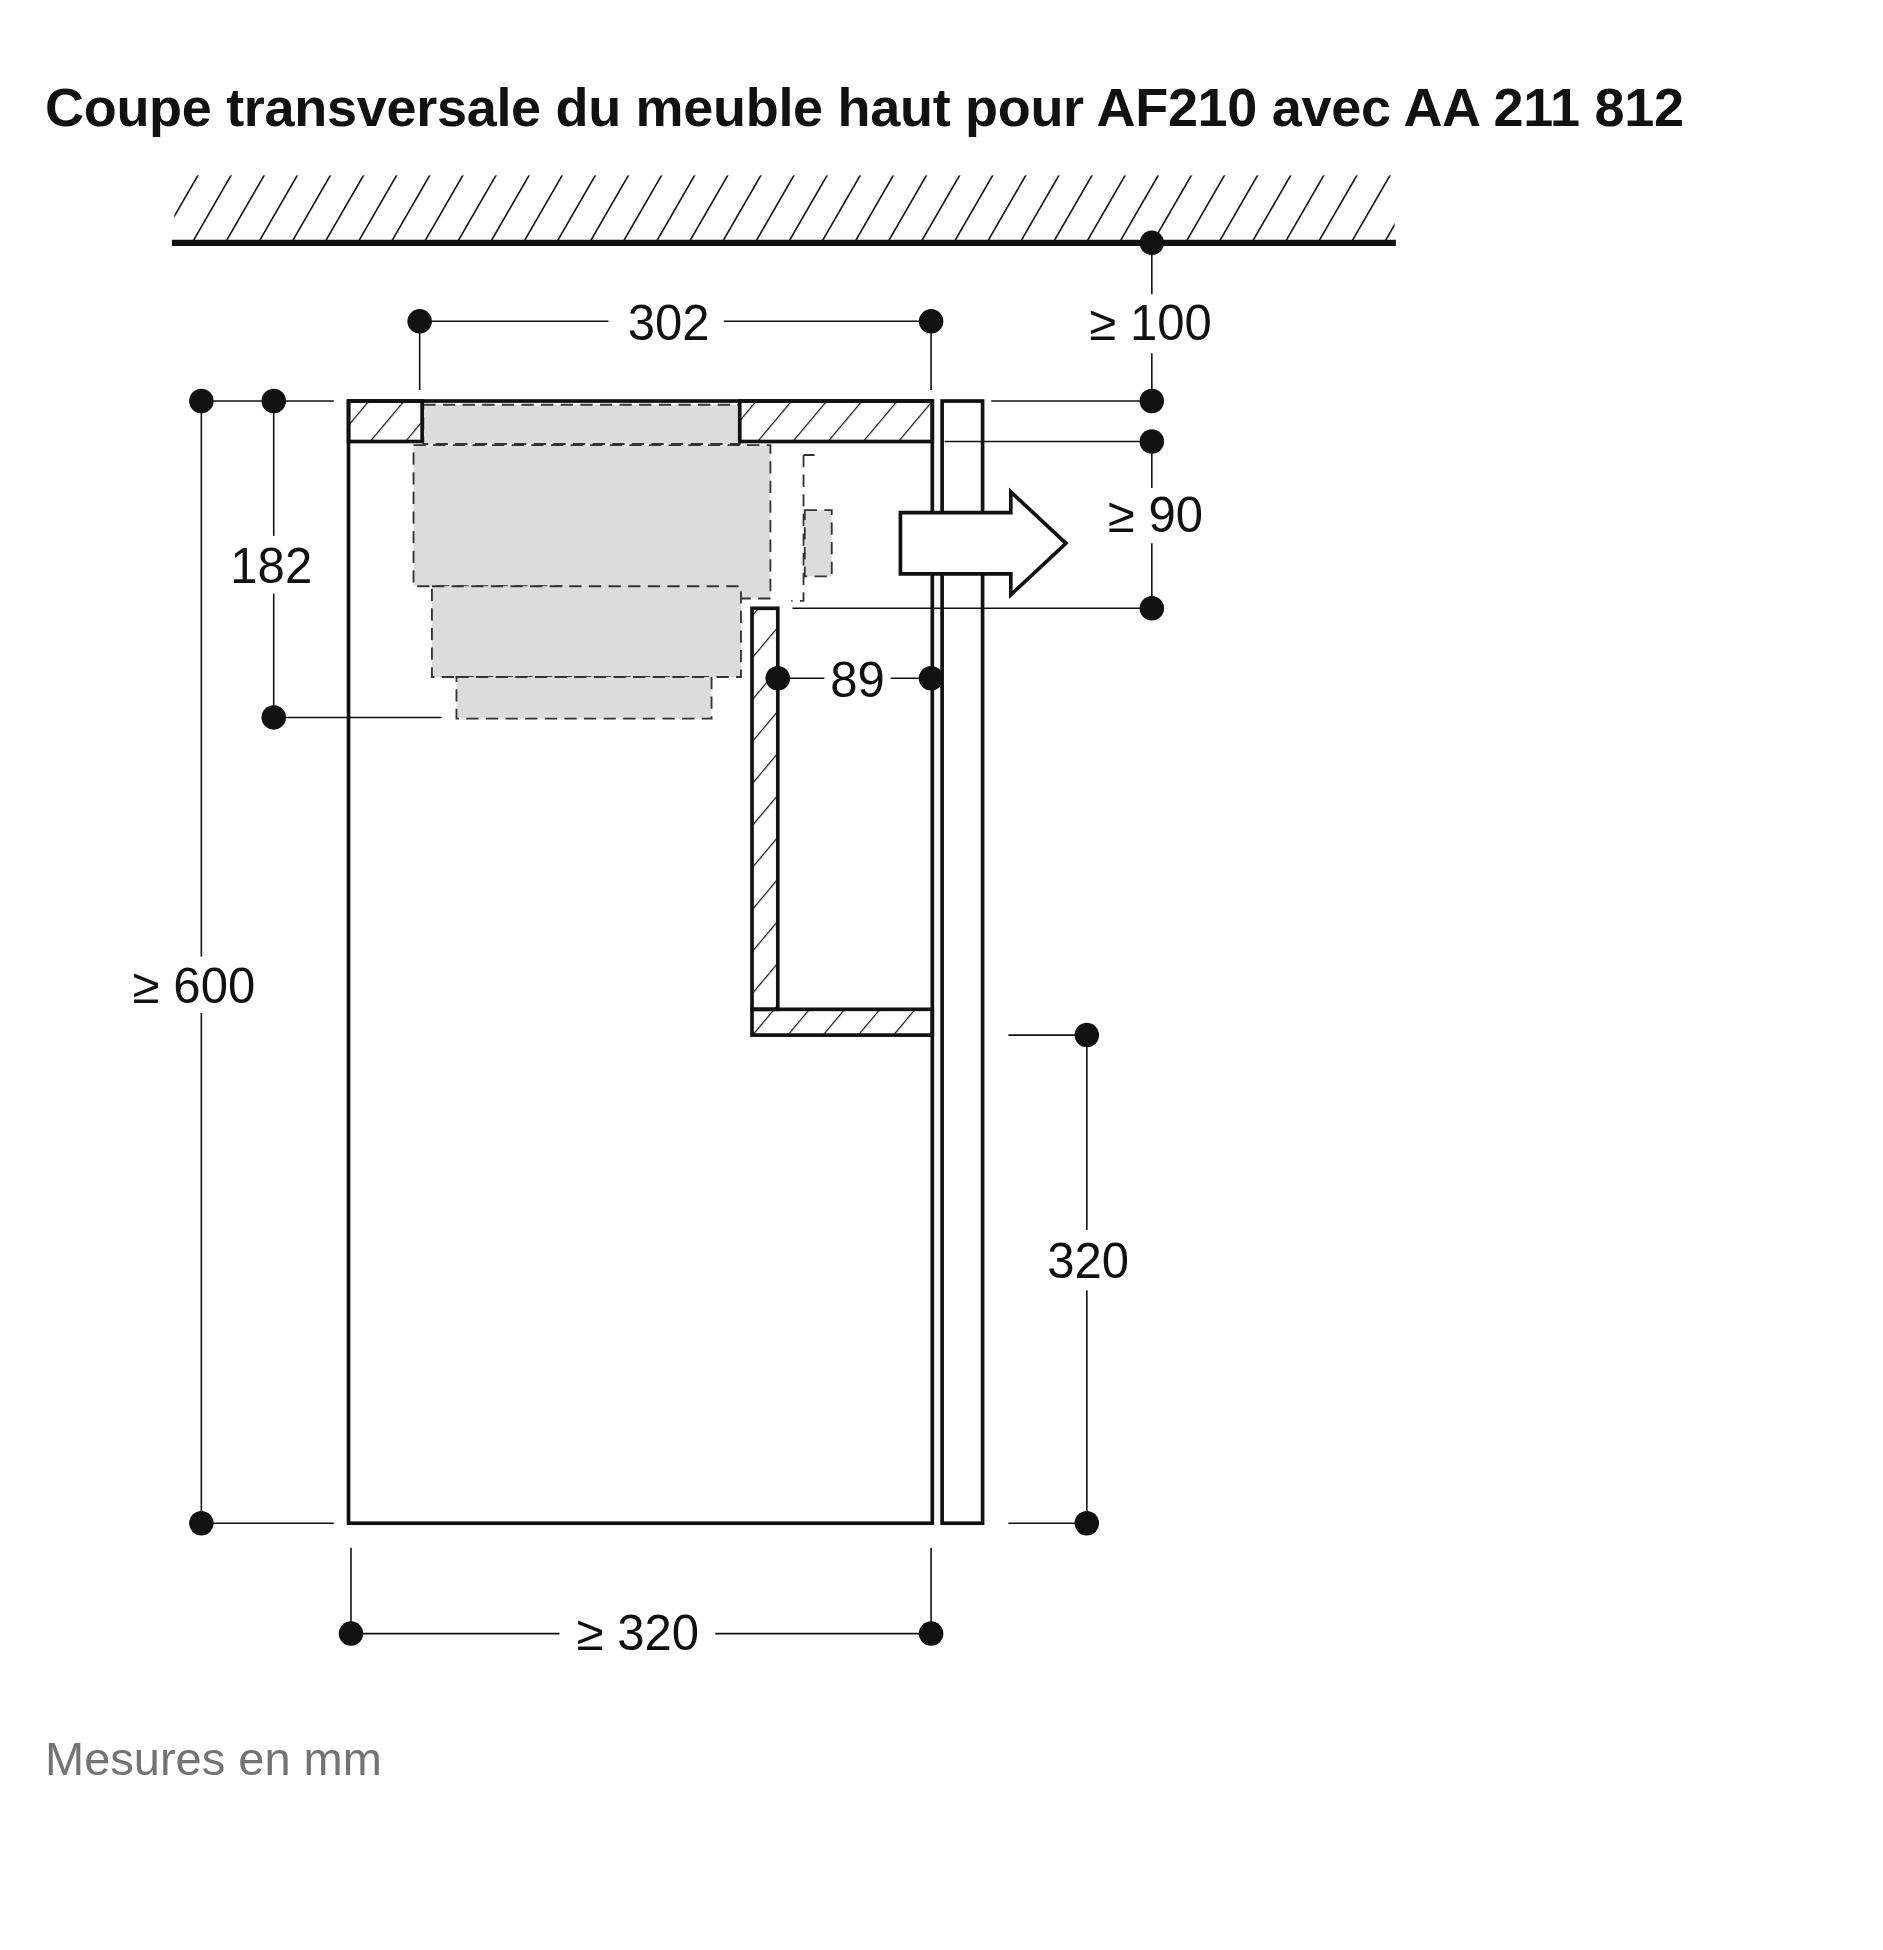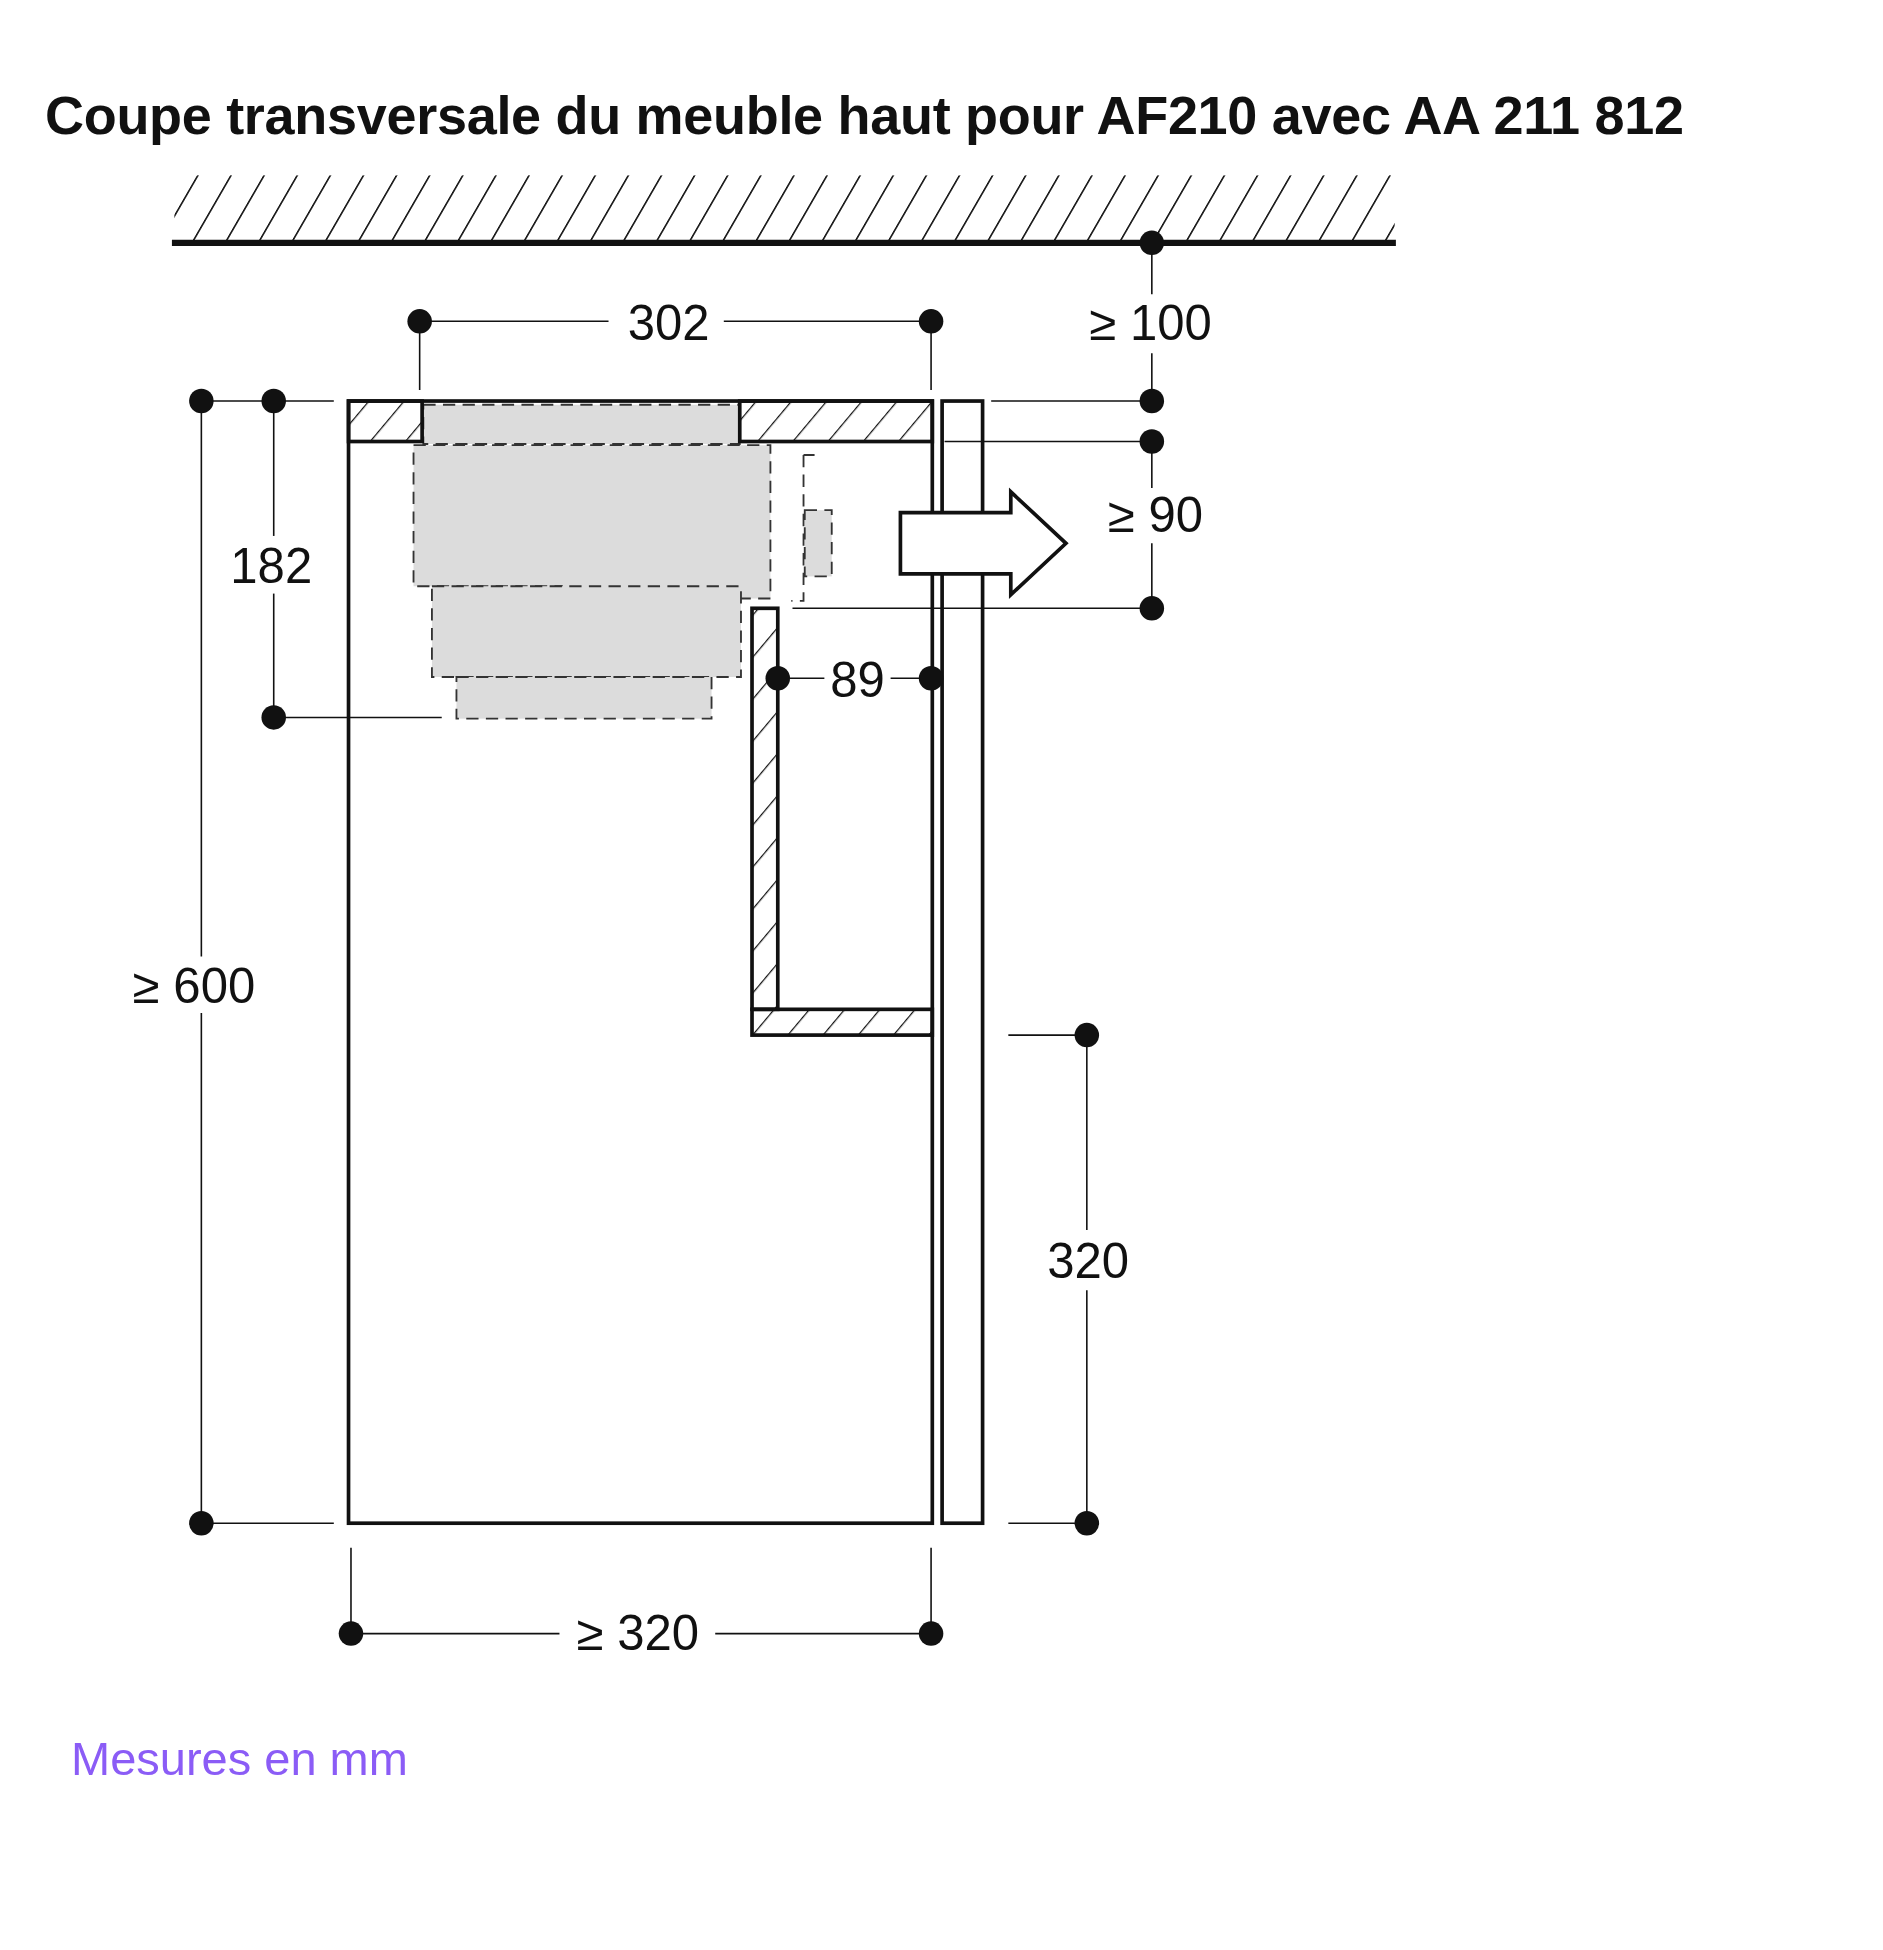--- a/index.html
+++ b/index.html
@@ -1,18 +1,18 @@
 <!DOCTYPE html>
 <html><head>
 <meta charset="utf-8">
 <style>
   html,body{margin:0;padding:0;background:#fff;}
   body{width:1883px;height:1950px;position:relative;overflow:hidden;font-family:"Liberation Sans",sans-serif;}
-  #title{position:absolute;left:45px;top:84px;font-size:54px;font-weight:bold;color:#111;white-space:nowrap;letter-spacing:-0.3px;}
-  #footnote{position:absolute;left:45px;top:1731px;font-size:47px;color:#8b5cf6;white-space:nowrap;margin-left:26px;}
+  #title{position:absolute;left:45px;top:76px;font-size:54px;font-weight:bold;color:#111;white-space:nowrap;letter-spacing:-0.3px;}
+  #footnote{position:absolute;left:45px;top:1731px;font-size:47px;color:#737373;white-space:nowrap;}
   svg{position:absolute;left:0;top:0;}
   .dim{font-family:"Liberation Sans",sans-serif;font-size:40px;fill:#111;}
 </style>
 </head>
 <body>
 
 <div id="title">Coupe transversale du meuble haut pour AF210 avec AA 211 812</div>
 
 <svg width="1883" height="1950" viewBox="0 0 1535 1590" xmlns="http://www.w3.org/2000/svg">
   <defs>

